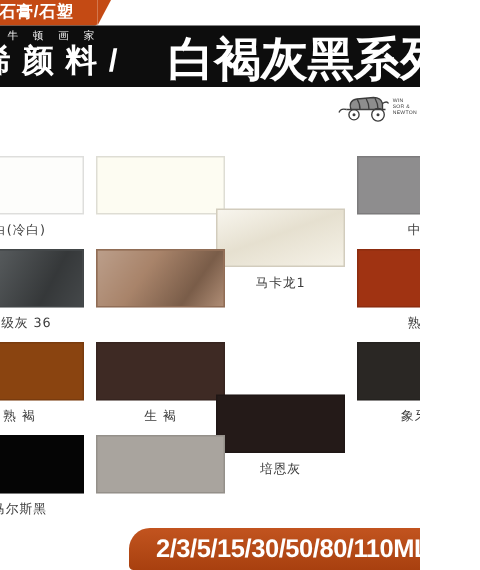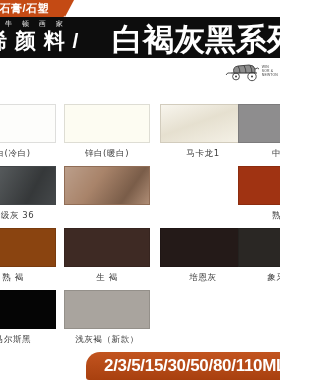--- a/index.html
+++ b/index.html
@@ -114,21 +114,21 @@
   .row {
     position: relative;
     height: 62px;
   }
   .cell {
     position: absolute;
     width: 86px;
   }
   .cell.c0 { left: -30px; }
   .cell.c1 { left: 64px; }
-  .cell.c2 { left: 160px; }
+  .cell.c2 { left: 144px; margin-top: 35px; }
   .cell.c3 { left: 238px; }
 
   .swatch {
     width: 86px;
     height: 39px;
     border: 1px solid rgba(0,0,0,0.12);
     box-sizing: border-box;
     position: relative;
     overflow: hidden;
   }
@@ -209,21 +209,20 @@
     <div class="cell c0">
       <div class="swatch" style="background: rgb(253, 253, 251);">
           <span class="gloss"></span>
         </div>
       <div class="label">白(冷白)</div>
     </div>
     <div class="cell c1">
       <div class="swatch" style="background: rgb(253, 252, 242);">
           <span class="gloss"></span>
         </div>
-      <div class="label">锌白(暖白)</div>
     </div>
     <div class="cell c2">
       <div class="swatch" style="background: rgb(239, 233, 216);">
           <span class="gloss" style="background: linear-gradient(160deg, rgba(255, 255, 255, 0.55) 0%, rgba(0, 0, 0, 0.04) 46%, rgba(255, 255, 255, 0.4) 100%);"></span>
         </div>
       <div class="label">马卡龙1</div>
     </div>
     <div class="cell c3">
       <div class="swatch" style="background: rgb(142, 141, 142);">
           <span class="gloss"></span>
@@ -283,19 +282,18 @@
     <div class="cell c0">
       <div class="swatch" style="background: rgb(5, 5, 5);">
           <span class="gloss"></span>
         </div>
       <div class="label">马尔斯黑</div>
     </div>
     <div class="cell c1">
       <div class="swatch" style="background: rgb(169, 164, 158);">
           <span class="gloss"></span>
         </div>
-      <div class="label">浅灰褐（新款）</div>
     </div>
   </div>
 
 </div>
 
 <div class="bottom-banner">2/3/5/15/30/50/80/110ML分装</div>
 
 </body></html>

